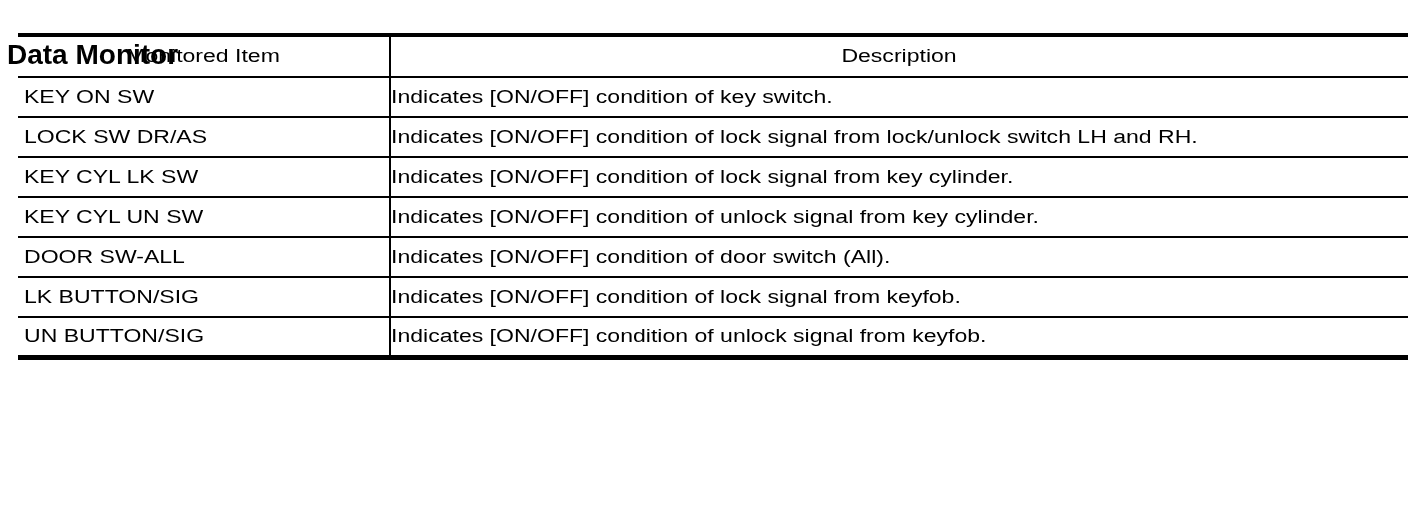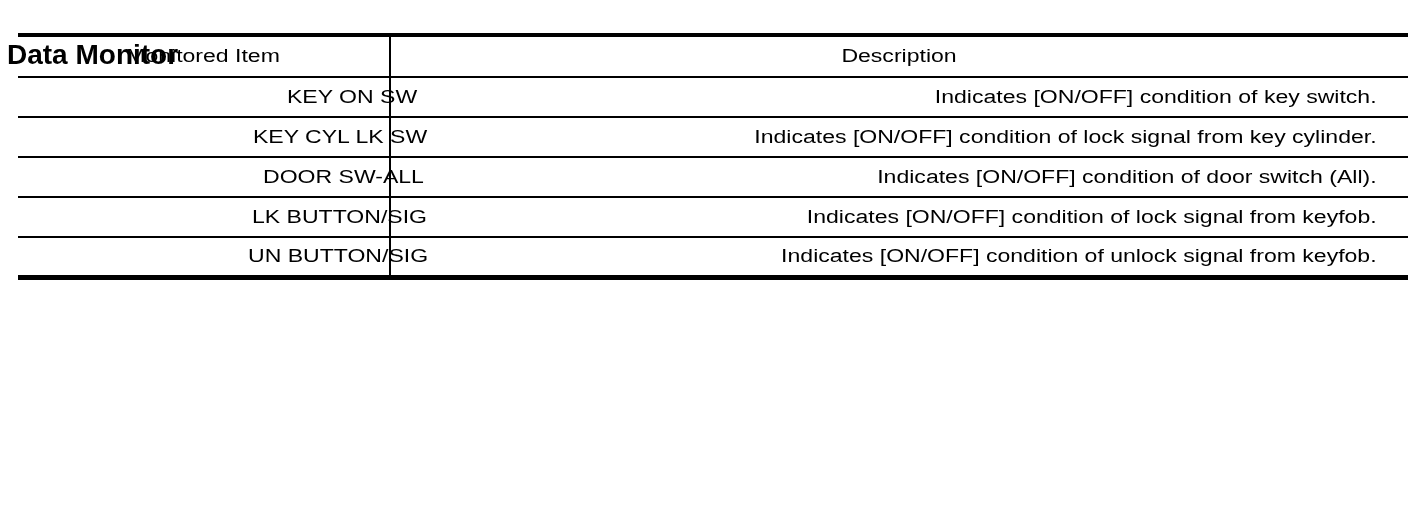--- a/index.html
+++ b/index.html
@@ -32,21 +32,21 @@
     color:#000;
   }
   .data-monitor col.c-item { width:372px; }
   .data-monitor th, .data-monitor td {
     border-bottom:2px solid #000;
     vertical-align:middle;
     padding:0;
     font-weight:normal;
   }
   .data-monitor th { height:42px; text-align:center; }
-  .data-monitor td { height:40px;text-align:right; }
+  .data-monitor td { height:40px; }
   .data-monitor tr.row-tall td { height:74px; }
   .data-monitor .cell-desc { border-left:2px solid #000; padding-left:0; }
   .data-monitor .cell-item { padding-left:6px; }
   
   .t {
     display:inline-block;
     transform:scaleX(1.28);
     transform-origin:0 50%;
     white-space:nowrap;
   }
@@ -81,23 +81,35 @@
     </tr>
   </thead>
   <tbody>
     <tr>
       <td class="cell-item"><span class="t">KEY ON SW</span></td>
       <td class="cell-desc">
           <div class="t-wrap">Indicates [ON/OFF] condition of key switch.</div>
         </td>
     </tr>
     <tr>
+      <td class="cell-item"><span class="t">LOCK SW DR/AS</span></td>
+      <td class="cell-desc">
+          <div class="t-wrap">Indicates [ON/OFF] condition of lock signal from lock/unlock switch LH and RH.</div>
+        </td>
+    </tr>
+    <tr>
       <td class="cell-item"><span class="t">KEY CYL LK SW</span></td>
       <td class="cell-desc">
           <div class="t-wrap">Indicates [ON/OFF] condition of lock signal from key cylinder.</div>
+        </td>
+    </tr>
+    <tr>
+      <td class="cell-item"><span class="t">KEY CYL UN SW</span></td>
+      <td class="cell-desc">
+          <div class="t-wrap">Indicates [ON/OFF] condition of unlock signal from key cylinder.</div>
         </td>
     </tr>
     <tr>
       <td class="cell-item"><span class="t">DOOR SW-ALL</span></td>
       <td class="cell-desc">
           <div class="t-wrap">Indicates [ON/OFF] condition of door switch (All).</div>
         </td>
     </tr>
     <tr>
       <td class="cell-item"><span class="t">LK BUTTON/SIG</span></td>

